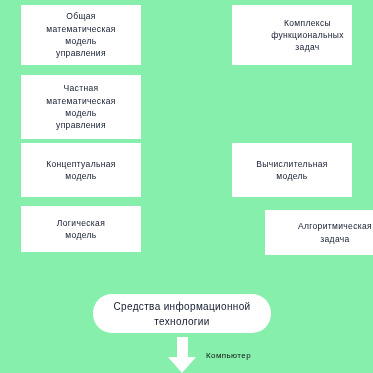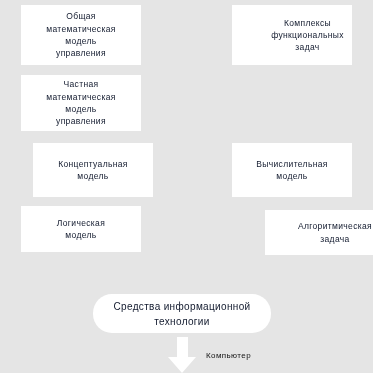--- a/index.html
+++ b/index.html
@@ -4,21 +4,21 @@
 <style>
   html, body {
     margin: 0;
     padding: 0;
     background: #000000;
   }
   #canvas {
     position: relative;
     width: 373px;
     height: 373px;
-    background: #e5e5e5;
+    background: #86efac;
     overflow: hidden;
     font-family: "Liberation Sans", sans-serif;
     text-decoration: underline;
   }
   .node-box {
     position: absolute;
     background: #ffffff;
     color: #121a2e;
     display: flex;
     align-items: center;
@@ -96,29 +96,29 @@
 модель
 управления</span>
   </div>
 
   <div class="node-box" style="left:232px; top:5px; width:120px; height:60px;padding-left:36px;">
     <span>Комплексы
 функциональных
 задач</span>
   </div>
 
-  <div class="node-box" style="left:21px; top:75px; width:120px; height:56px;">
+  <div class="node-box" style="left:21px; top:75px; width:120px; height:64px;">
     <span>Частная
 математическая
 модель
 управления</span>
   </div>
 
 
-  <div class="node-box" style="left:33px; top:143px; width:120px; height:54px;">
+  <div class="node-box" style="left:21px; top:143px; width:120px; height:54px;">
     <span>Концептуальная
 модель</span>
   </div>
 
   <div class="node-box" style="left:232px; top:143px; width:120px; height:54px;">
     <span>Вычислительная
 модель</span>
   </div>
 
   <div class="node-box" style="left:21px; top:206px; width:120px; height:46px;">

